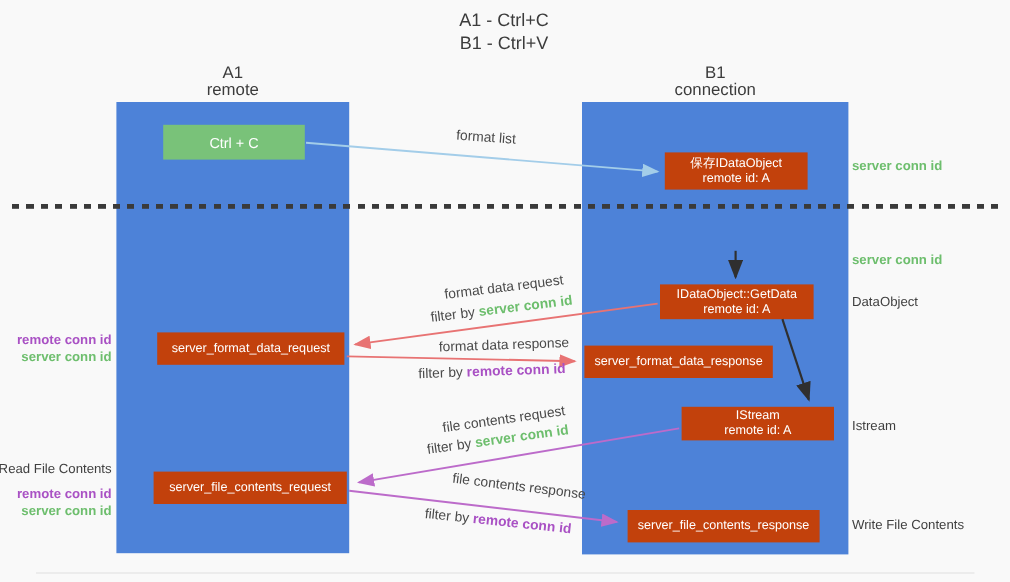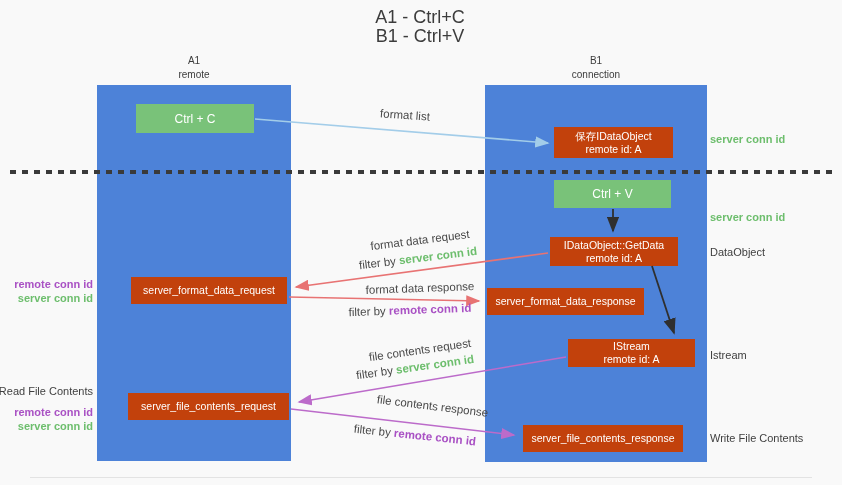--- a/index.html
+++ b/index.html
@@ -5,22 +5,22 @@
   * { margin: 0; padding: 0; box-sizing: border-box; }
   html,body { background:#f9f9f9; }
   .canvas {
     position: relative;
     width: 842px; height: 485px;
     background: #f9f9f9;
     font-family: "Liberation Sans", "DejaVu Sans", sans-serif;
     overflow: hidden;
   }
   .title { position:absolute; left:320px; top:8px; width:200px; text-align:center;
-           font-size:18px; line-height:19px; color:#3c3c3c; }
-  .lane-header { position:absolute; width:120px; text-align:center; font-size:10px;
+           font-size:15px; line-height:19px; color:#3c3c3c; }
+  .lane-header { position:absolute; width:120px; text-align:center; font-size:14px;
                  line-height:13.5px; color:#3c3c3c; }
   .lane-header.left { left:134px; top:54px; }
   .lane-header.right { left:536px; top:54px; }
   .lane { position:absolute; background:#4d82d8; }
   .lane.left { left:97px; top:85px; width:194px; height:376px; }
   .lane.right { left:485px; top:85px; width:222px; height:377px; }
   .dotted { position:absolute; left:10px; top:170px; width:824px; height:4px;
             background: repeating-linear-gradient(90deg,#3a3a3a 0 6px,transparent 6px 12px);
             z-index:6; }
   .node { position:absolute; display:flex; flex-direction:column; align-items:center;
@@ -99,23 +99,20 @@
     <line x1="291" y1="409" x2="514" y2="435" stroke="#bc6bca" stroke-width="1.6" marker-end="url(#mmag)"></line>
   </svg>
 
   <div class="node green n-ctrl-c">
     <span>Ctrl + C</span>
   </div>
   <div class="node orange n-saveobj">
     <span>保存IDataObject</span>
     <span>remote id: A</span>
   </div>
-  <div class="node green n-ctrl-v">
-    <span>Ctrl + V</span>
-  </div>
   <div class="node orange n-getdata">
     <span>IDataObject::GetData</span>
     <span>remote id: A</span>
   </div>
   <div class="node orange n-freq">
     <span>server_format_data_request</span>
   </div>
   <div class="node orange n-fresp">
     <span>server_format_data_response</span>
   </div>

